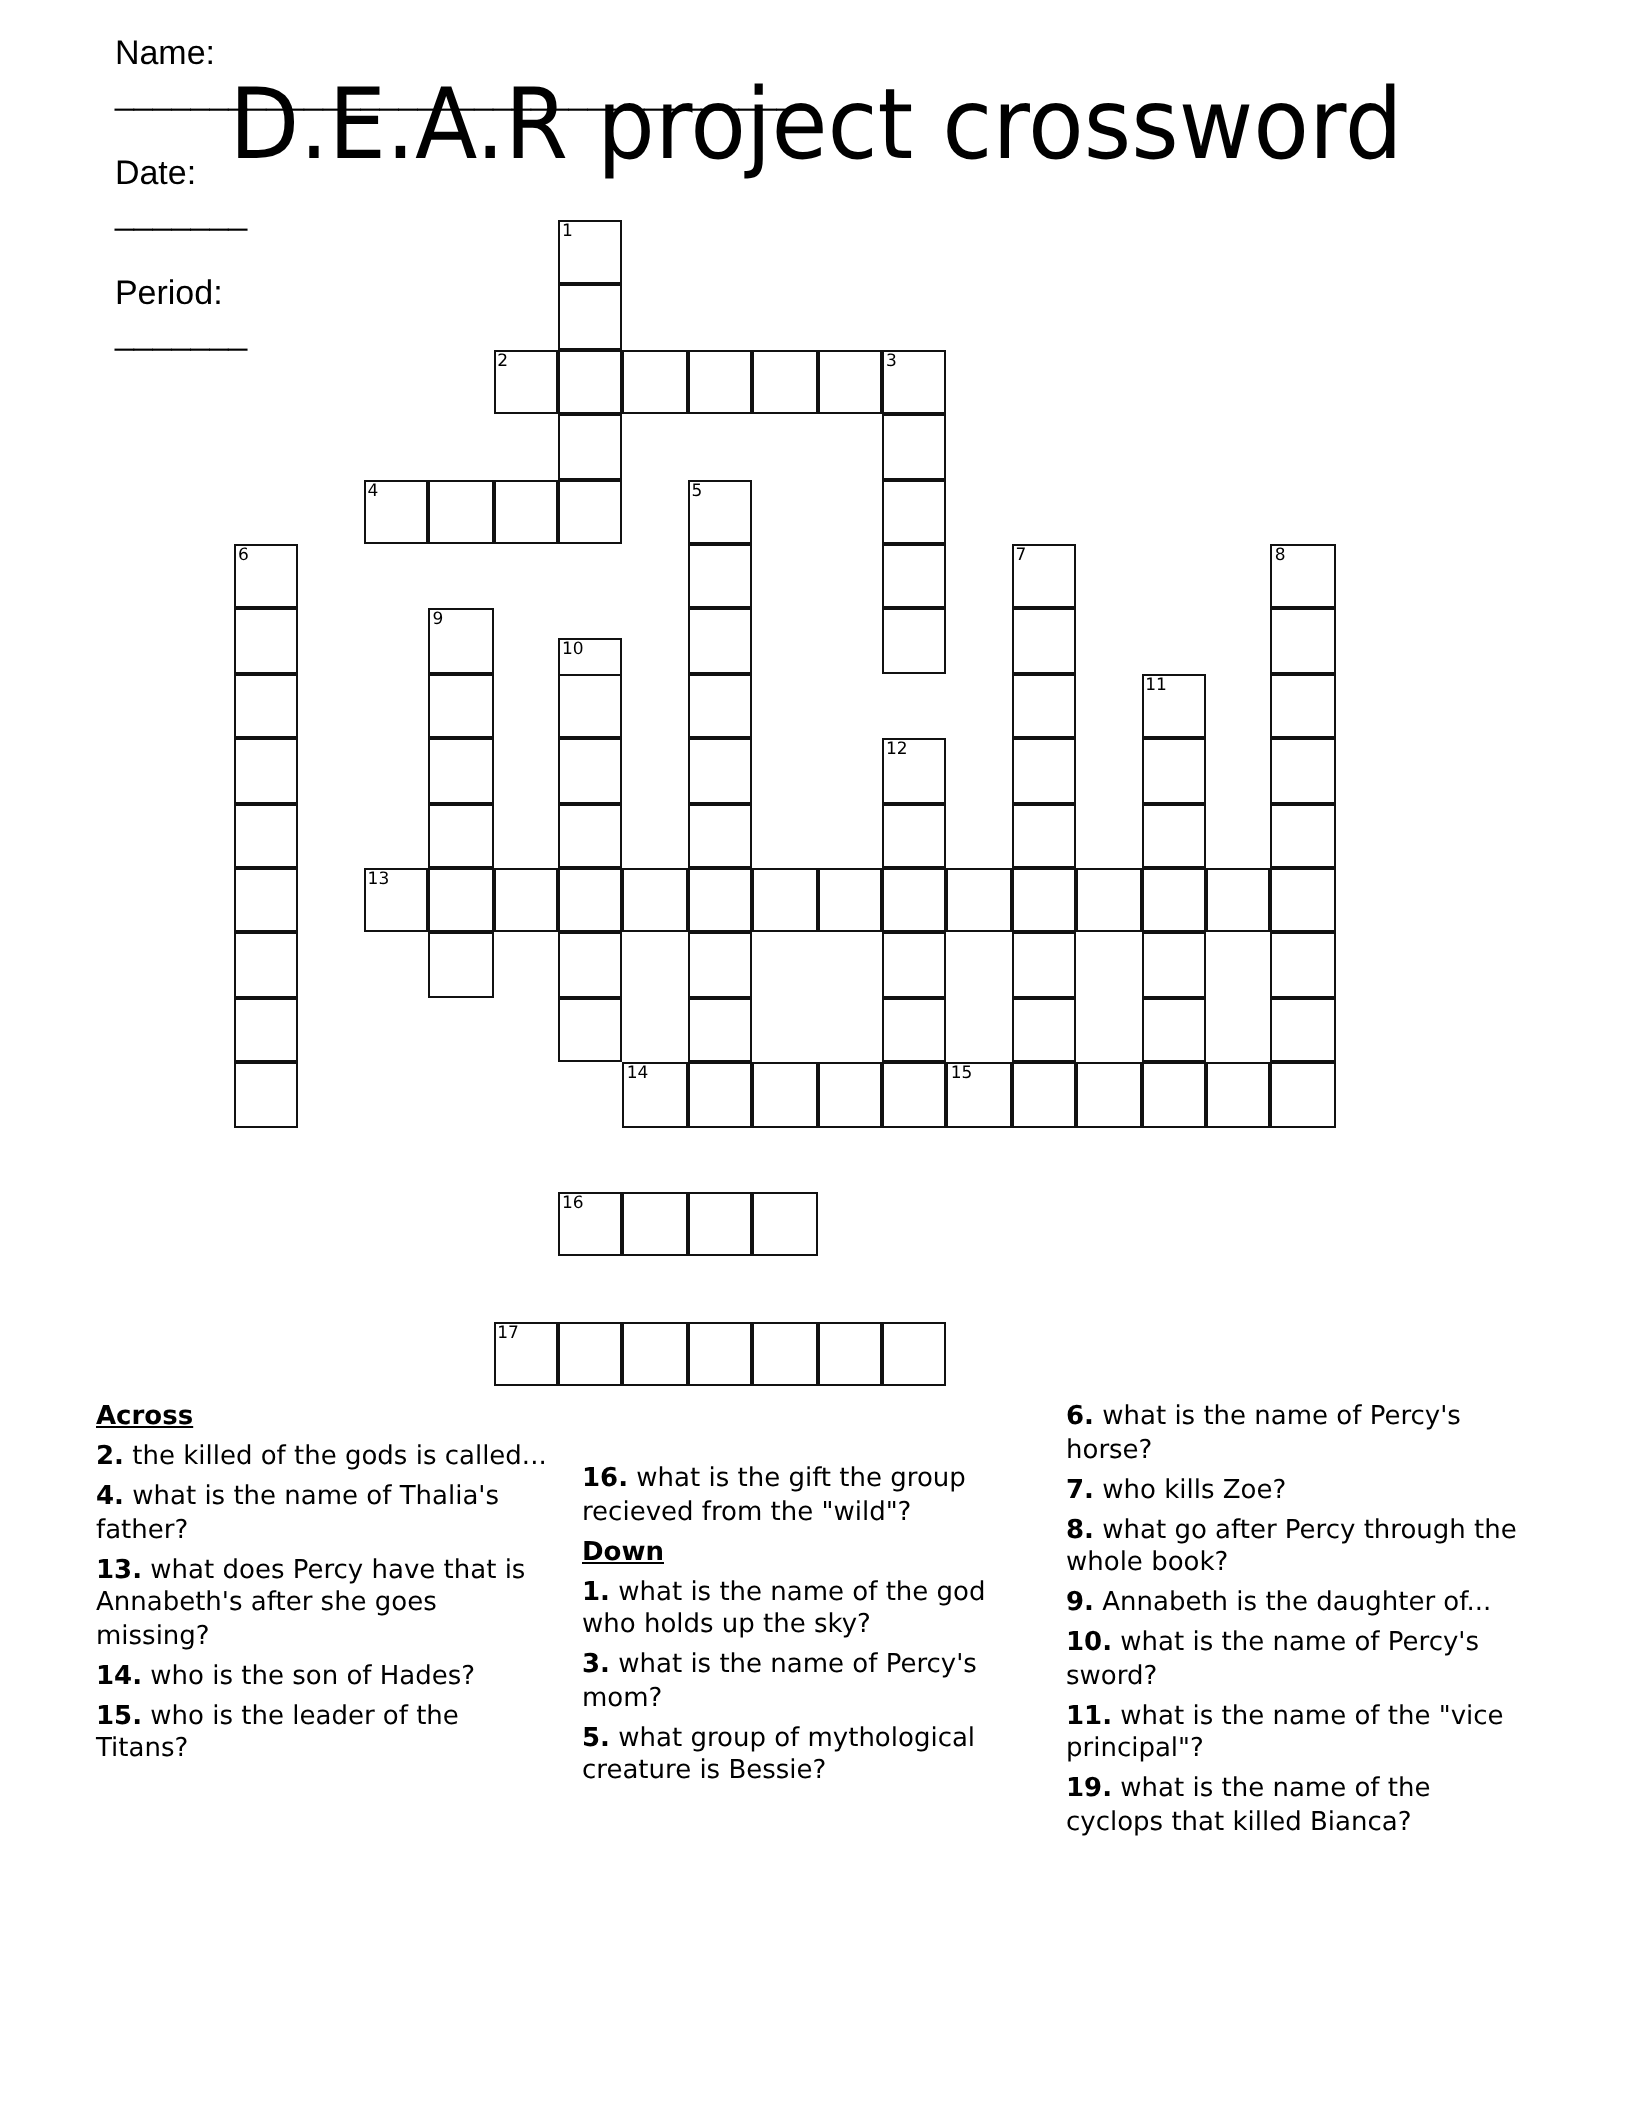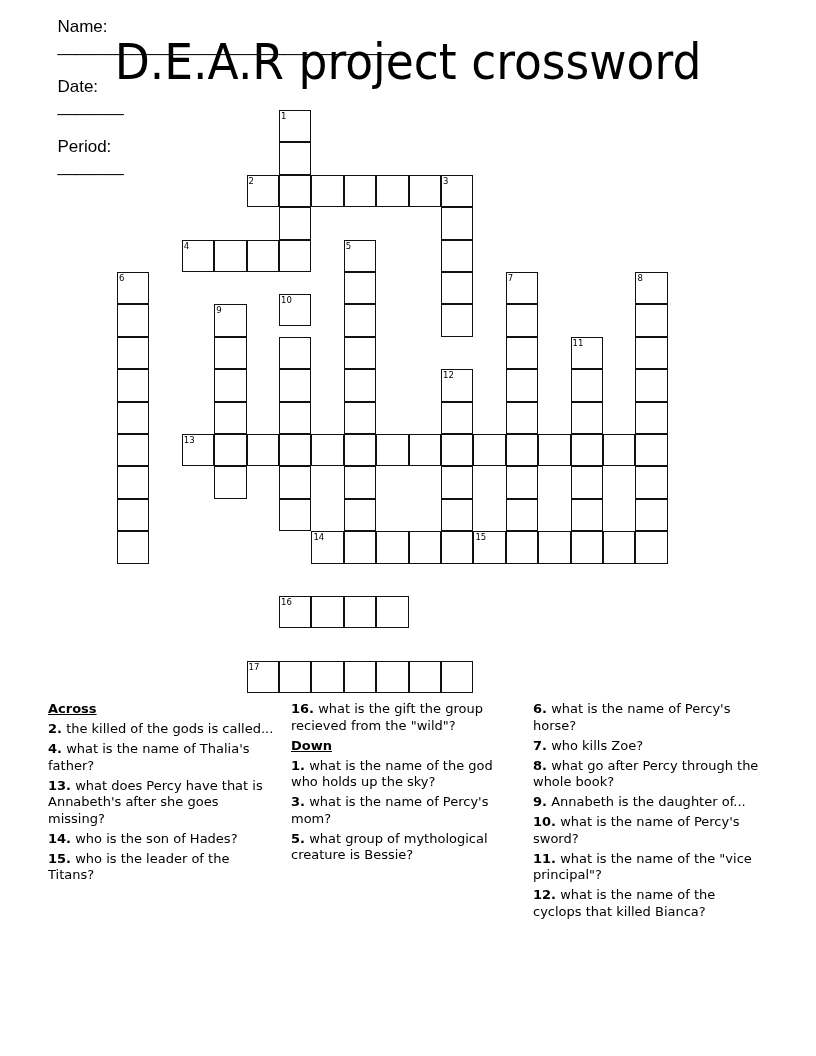--- a/index.html
+++ b/index.html
@@ -8,21 +8,21 @@
   .header span { display:inline-block; }
   .title { position:absolute; top:34px; left:0; width:816px; text-align:center; font-family:"DejaVu Sans", sans-serif; font-size:49px; letter-spacing:0px; transform:scaleX(0.93); }
   .grid { position:absolute; left:117px; top:110px; width:560px; height:590px; }
   .cell { position:absolute; width:32.4px; height:32.4px; box-sizing:border-box; border:1.5px solid #111; background:#fff; }
   .cell .num { position:absolute; left:1px; top:0px; font-family:"DejaVu Sans", sans-serif; font-size:8.5px; line-height:10px; }
   .clues { position:absolute; top:701px; font-family:"DejaVu Sans", sans-serif; font-size:13px; line-height:16.5px; }
   .clue { margin-bottom:3.5px; }
   .clue b { font-weight:bold; }
   .sec { font-weight:bold; text-decoration:underline; margin-bottom:3.5px; }
   #col1 { left:48px; width:230px; }
-  #col2 { left:291px; width:230px; }
+  #col2 { left:291px; width:230px;margin-top:31px; }
   #col3 { left:533px; width:230px; }
 </style>
 </head>
 <body>
 
 <div class="header">
   <span>Name:</span>
   <span>_____________________________________</span>
   <span style="width:14px"></span>
   <span>Date:</span>
@@ -107,21 +107,21 @@
     <div class="cell" style="left: 518.4px; top: 388.8px;"></div>
     <div class="cell" style="left: 518.4px; top: 421.2px;"></div>
     <div class="cell" style="left: 97.2px; top: 194.4px;">
       <span class="num">9</span>
     </div>
     <div class="cell" style="left: 97.2px; top: 226.8px;"></div>
     <div class="cell" style="left: 97.2px; top: 259.2px;"></div>
     <div class="cell" style="left: 97.2px; top: 291.6px;"></div>
     <div class="cell" style="left: 97.2px; top: 324px;"></div>
     <div class="cell" style="left: 97.2px; top: 356.4px;"></div>
-    <div class="cell" style="left: 162px; top: 184px;">
+    <div class="cell" style="left: 162px; top: 209px;">
       <span class="num">10</span>
     </div>
     <div class="cell" style="left: 162px; top: 226.8px;"></div>
     <div class="cell" style="left: 162px; top: 259.2px;"></div>
     <div class="cell" style="left: 162px; top: 291.6px;"></div>
     <div class="cell" style="left: 162px; top: 324px;"></div>
     <div class="cell" style="left: 162px; top: 356.4px;"></div>
     <div class="cell" style="left: 162px; top: 388.8px;"></div>
     <div class="cell" style="left: 453.6px; top: 226.8px;">
       <span class="num">11</span>
@@ -194,14 +194,14 @@
   <div class="clue"><b>5.</b> <span>what group of mythological creature is Bessie?</span></div>
 </div>
 
 <div class="clues" id="col3">
   <div class="clue"><b>6.</b> <span>what is the name of Percy's horse?</span></div>
   <div class="clue"><b>7.</b> <span>who kills Zoe?</span></div>
   <div class="clue"><b>8.</b> <span>what go after Percy through the whole book?</span></div>
   <div class="clue"><b>9.</b> <span>Annabeth is the daughter of...</span></div>
   <div class="clue"><b>10.</b> <span>what is the name of Percy's sword?</span></div>
   <div class="clue"><b>11.</b> <span>what is the name of the "vice principal"?</span></div>
-  <div class="clue"><b>12.</b> <span>what is the name of the cyclops that killed Bianca?</span></div>
+  <div class="clue"><b>19.</b> <span>what is the name of the cyclops that killed Bianca?</span></div>
 </div>
 
 </body></html>

